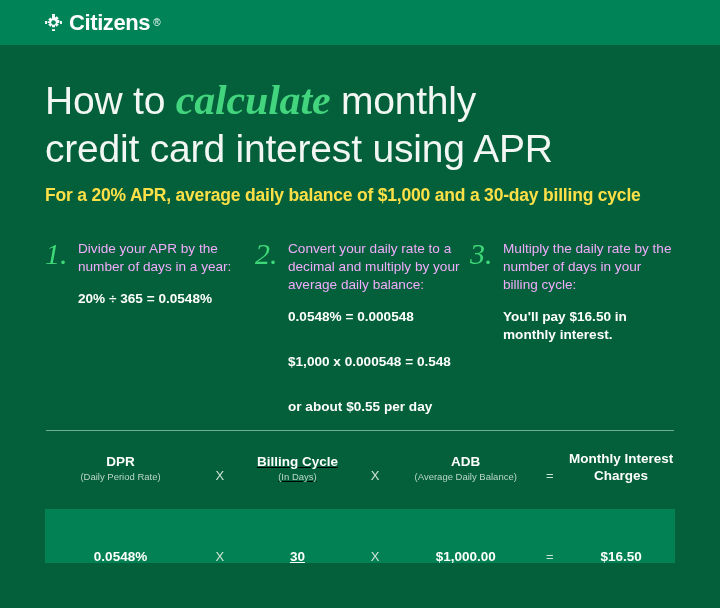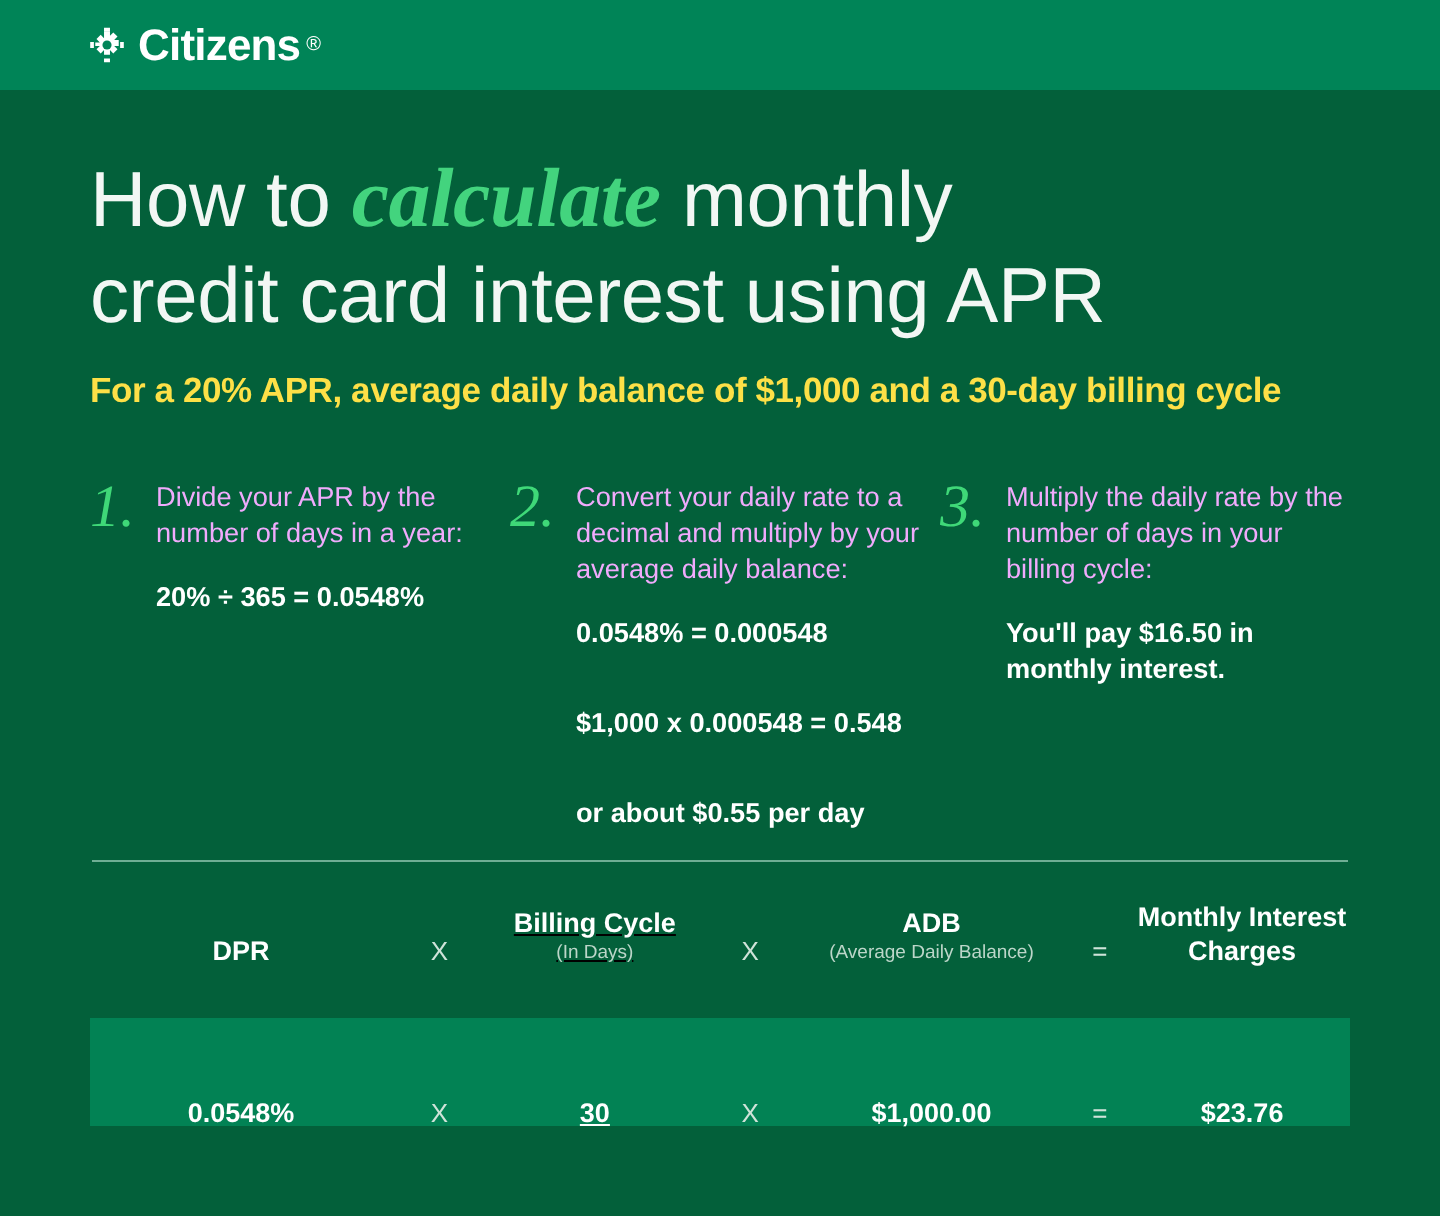--- a/index.html
+++ b/index.html
@@ -267,20 +267,21 @@
       </div>
     </div>
 
   </div>
 
   <div class="table-rule"></div>
 
   <div class="table-head">
     <div class="th c-dpr">
       <div class="th-label">DPR</div>
+      <div class="th-sub">(Daily Period Rate)</div>
     </div>
     <div class="op c-op1">X</div>
     <div class="th c-bc">
       <div class="th-label">Billing Cycle</div>
       <div class="th-sub">(In Days)</div>
     </div>
     <div class="op c-op2">X</div>
     <div class="th c-adb">
       <div class="th-label">ADB</div>
       <div class="th-sub">(Average Daily Balance)</div>
@@ -292,16 +293,16 @@
   </div>
 
   <div class="value-band"></div>
   <div class="table-values">
     <div class="td c-dpr">0.0548%</div>
     <div class="td-op c-op1">X</div>
     <div class="td c-bc">30</div>
     <div class="td-op c-op2">X</div>
     <div class="td c-adb">$1,000.00</div>
     <div class="td-op c-op3">=</div>
-    <div class="td c-mic">$23.76</div>
+    <div class="td c-mic">$16.50</div>
   </div>
 
 </div>
 
 </body></html>

